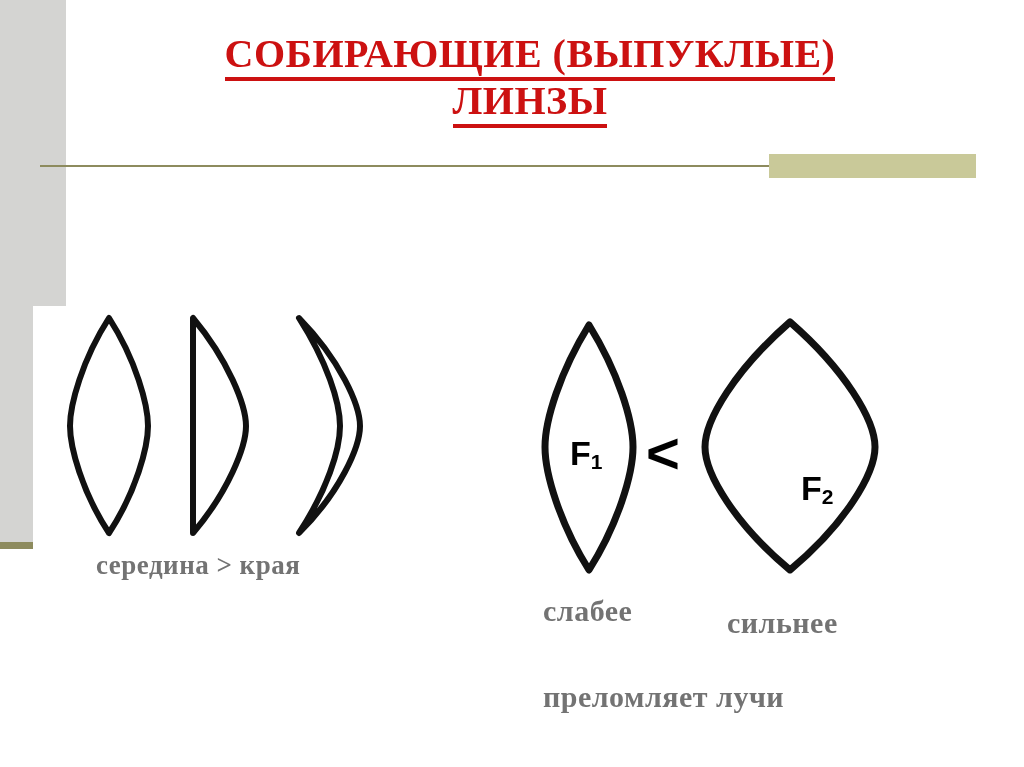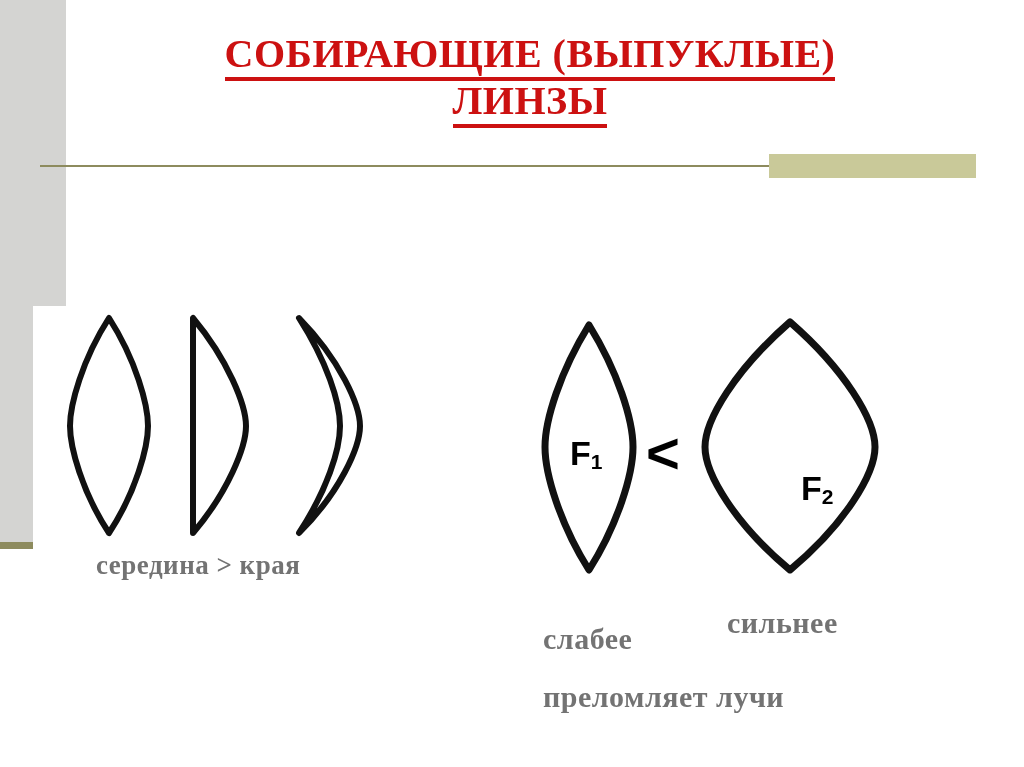--- a/index.html
+++ b/index.html
@@ -107,21 +107,20 @@
     left: 96px;
     top: 550px;
     font-size: 27px;
     letter-spacing: 0.5px;
   }
   .cap-weak {
     left: 543px;
     top: 594px;
     font-size: 30px;
     letter-spacing: 0.5px;
-    margin-top: 28px;
   }
   .cap-strong {
     left: 727px;
     top: 594px;
     font-size: 30px;
     letter-spacing: 0.5px;
     margin-top: 12px;
   }
   .cap-refract {
     left: 543px;

